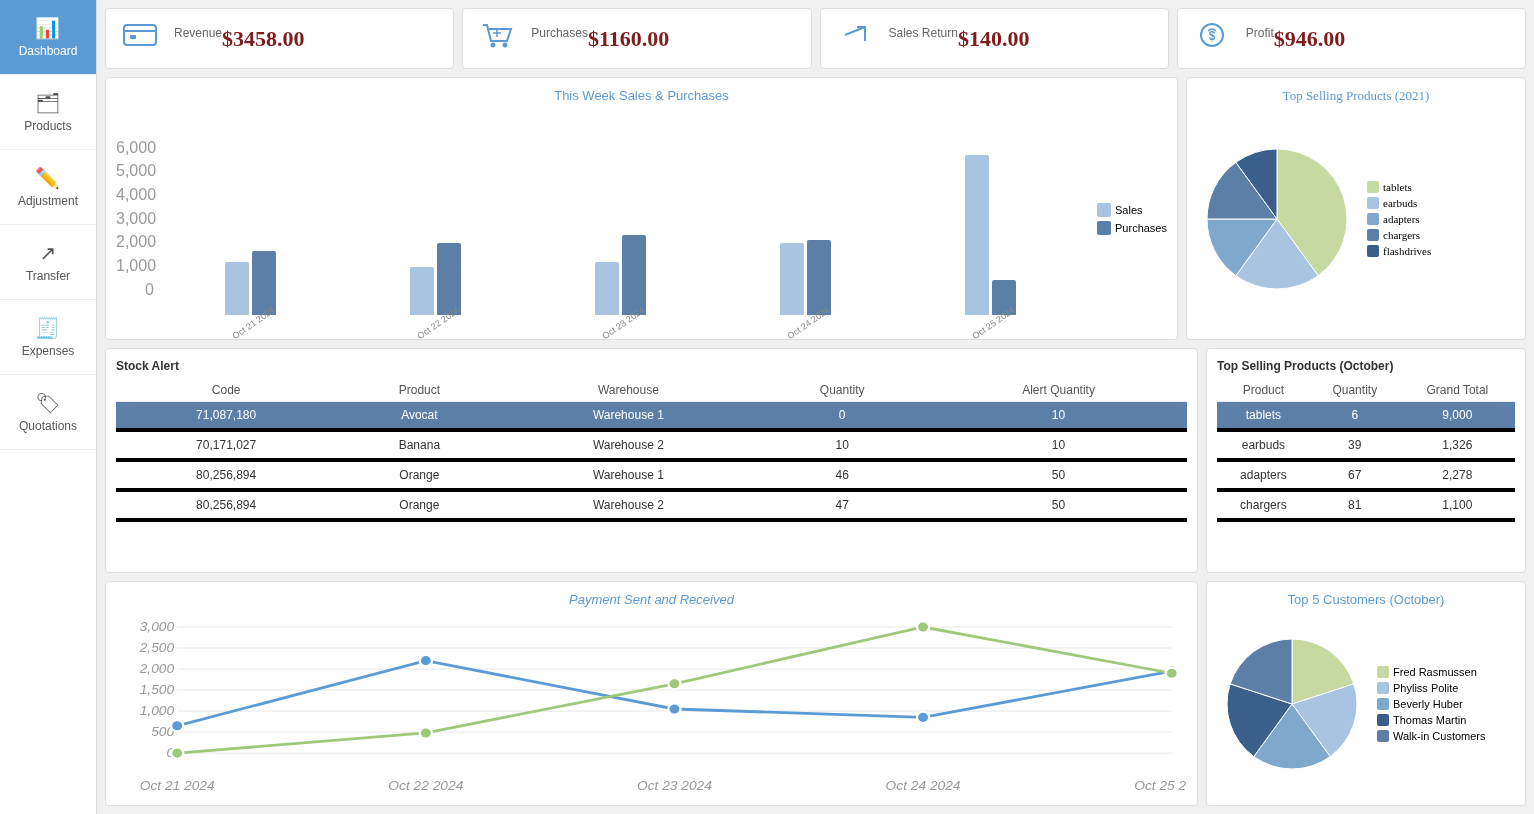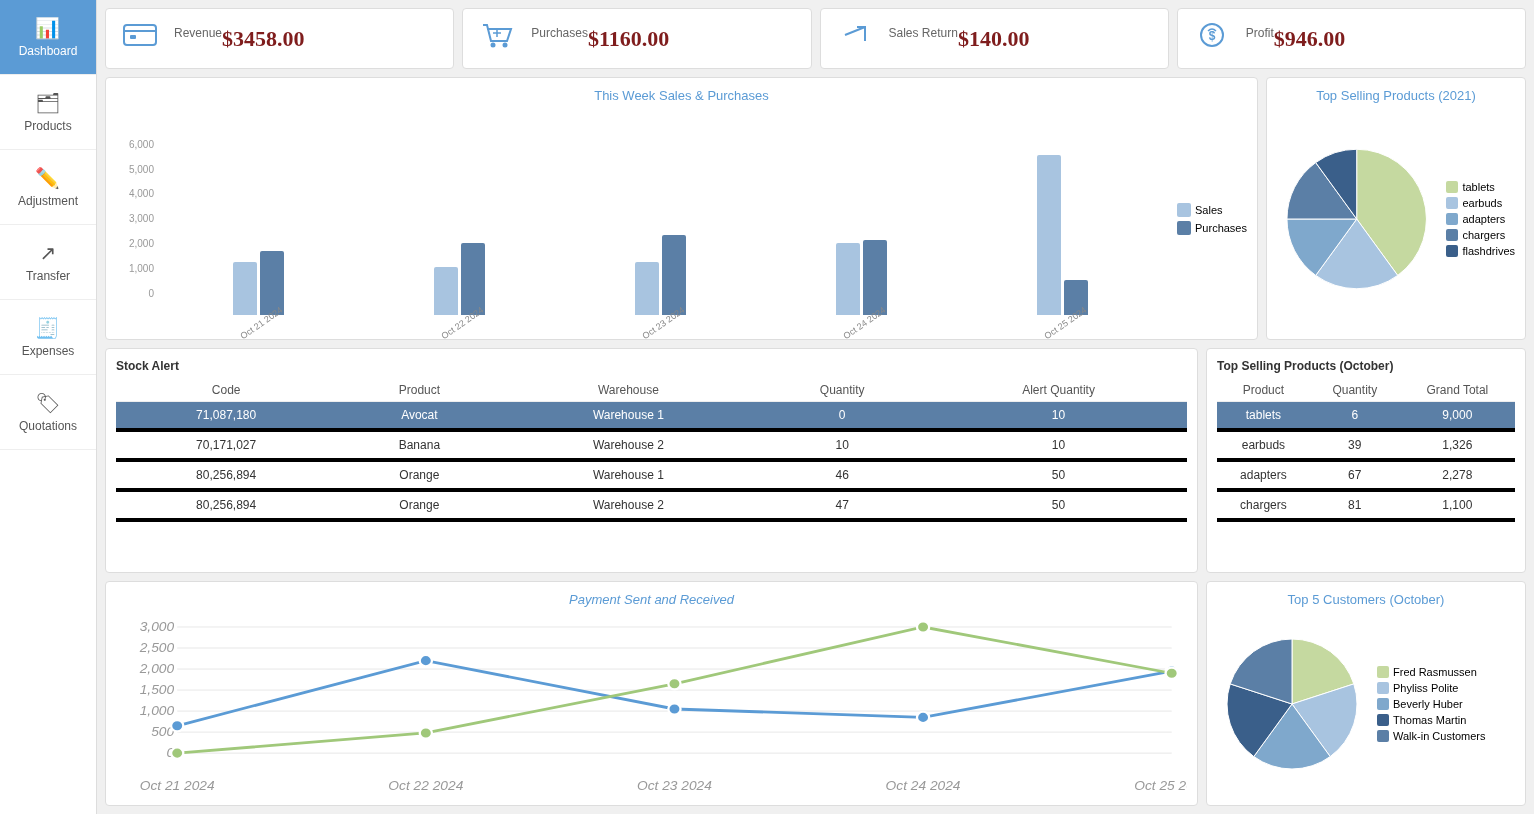--- a/index.html
+++ b/index.html
@@ -83,22 +83,23 @@
       text-align: center;
       font-size: 13px;
       color: #5b9bd5;
       margin-bottom: 6px;
     }
 
     .weekly-chart-card {
       flex: 1;
     }
     .top-selling-card {
-      width: 260px;
+      width: 340px;
       flex-shrink: 0;
+      font-family: Liberation Serif, serif;
     }
 
     .legend {
       display: flex;
       flex-direction: column;
       gap: 4px;
       font-size: 11px;
       margin-left: 10px;
       align-self: center;
     }
@@ -327,21 +328,21 @@
       </div>
     </div>
   </div>
 
   <div class="section-row" style="flex:1.4; min-height:0;">
 
     <div class="chart-card weekly-chart-card">
       <div class="chart-title">This Week Sales &amp; Purchases</div>
       <div style="display:flex; flex:1; align-items:flex-end; gap:4px;">
 
-        <div style="display:flex; flex-direction:column; justify-content:space-between; font-size:10px; color:#999; text-align:right; width:38px; height:190px; padding-bottom:30px;">
+        <div style="display:flex; flex-direction:column; justify-content:space-between; font-size:16px; color:#999; text-align:right; width:38px; height:190px; padding-bottom:30px;">
           <span>6,000</span>
           <span>5,000</span>
           <span>4,000</span>
           <span>3,000</span>
           <span>2,000</span>
           <span>1,000</span>
           <span>0</span>
         </div>
 
         <div id="bar-chart-container" style="display:flex; flex:1; align-items:flex-end; height:190px;">

